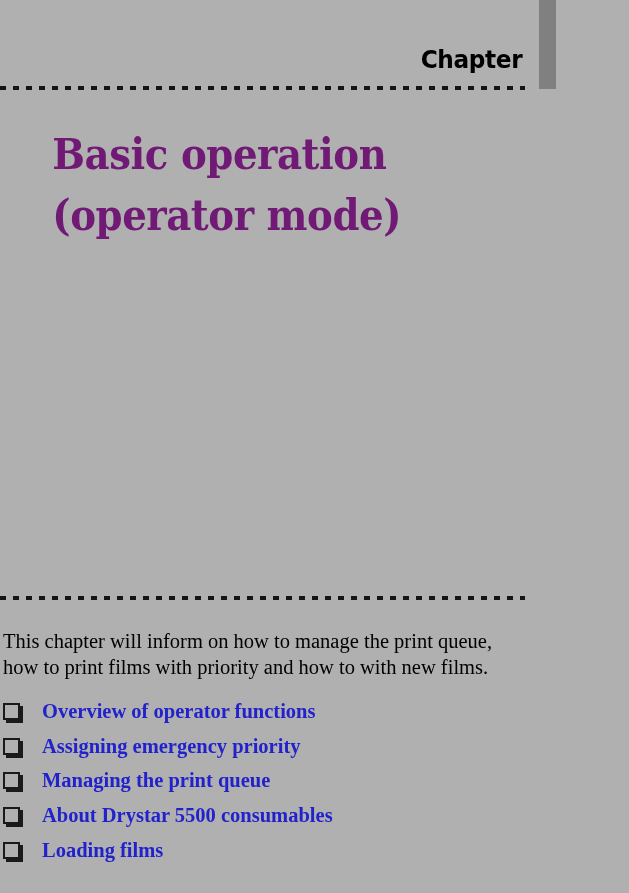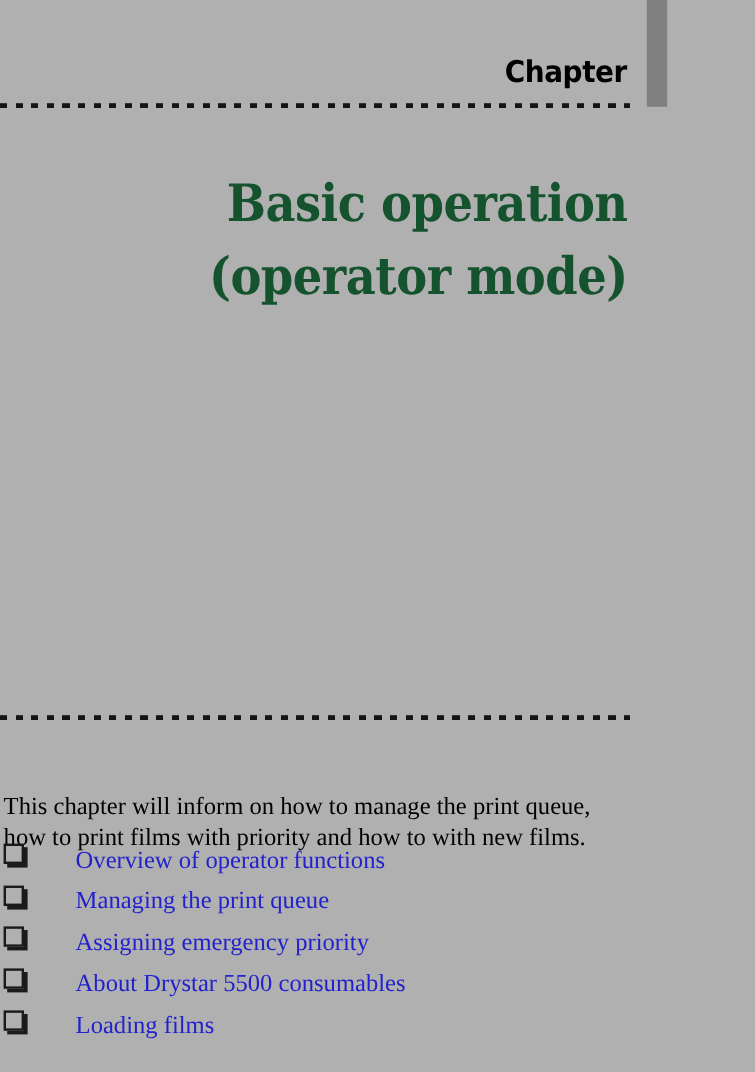--- a/index.html
+++ b/index.html
@@ -90,68 +90,68 @@
       rgba(0,0,0,0) 13px
     );
   }
   .dashed-rule-top { top: 86px; }
   .dashed-rule-mid { top: 596px; }
 
   
   .chapter-title {
     position: absolute;
     left: 0;
-    top: 140px;
+    top: 124px;
     width: 523px;
-    text-align: right;
+    text-align: left;
     font-family: "DejaVu Serif", "Liberation Serif", serif;
     font-weight: bold;
     font-size: 43px;
     line-height: 61px;
     letter-spacing: -0.5px;
-    color: #14532d;
+    color: #701a75;
   }
   .chapter-title .title-line {
     display: block;
     transform: scaleX(0.90);
     transform-origin: right center;
     white-space: nowrap;
   }
 
   
   .intro {
     position: absolute;
     left: 3px;
     top: 628px;
     width: 560px;
     font-family: "Liberation Serif", "DejaVu Serif", serif;
     font-size: 20.5px;
     line-height: 26px;
     color: #000000;
-    margin-top: 31px;
   }
   .intro-line { display: block; white-space: nowrap; }
 
   
   .toc-list {
     position: absolute;
     left: 0;
     top: 694px;
     width: 629px;
     margin: 0;
     padding: 0;
     list-style: none;
   }
 
   .toc-item {
     position: relative;
     height: 34.6px;
-    padding-left: 63px;
+    padding-left: 42px;
     display: flex;
-    align-items: flex-end;
+    align-items: center;
+    font-weight: bold;
   }
 
   .toc-bullet {
     position: absolute;
     left: 3px;
     top: 50%;
     width: 17px;
     height: 17px;
     margin-top: -8px;
     box-sizing: border-box;
@@ -194,28 +194,28 @@
     <span class="intro-line">how to print films with priority and how to with new films.</span>
   </div>
 
   <ul class="toc-list">
     <li class="toc-item">
       <span class="toc-bullet"></span>
       <a class="toc-link" href="#">Overview of operator functions</a>
     </li>
     <li class="toc-item">
       <span class="toc-bullet"></span>
+      <a class="toc-link" href="#">Assigning emergency priority</a>
+    </li>
+    <li class="toc-item">
+      <span class="toc-bullet"></span>
       <a class="toc-link" href="#">Managing the print queue</a>
     </li>
     <li class="toc-item">
       <span class="toc-bullet"></span>
-      <a class="toc-link" href="#">Assigning emergency priority</a>
-    </li>
-    <li class="toc-item">
-      <span class="toc-bullet"></span>
       <a class="toc-link" href="#">About Drystar 5500 consumables</a>
     </li>
     <li class="toc-item">
       <span class="toc-bullet"></span>
       <a class="toc-link" href="#">Loading films</a>
     </li>
   </ul>
 
 </div>
 

